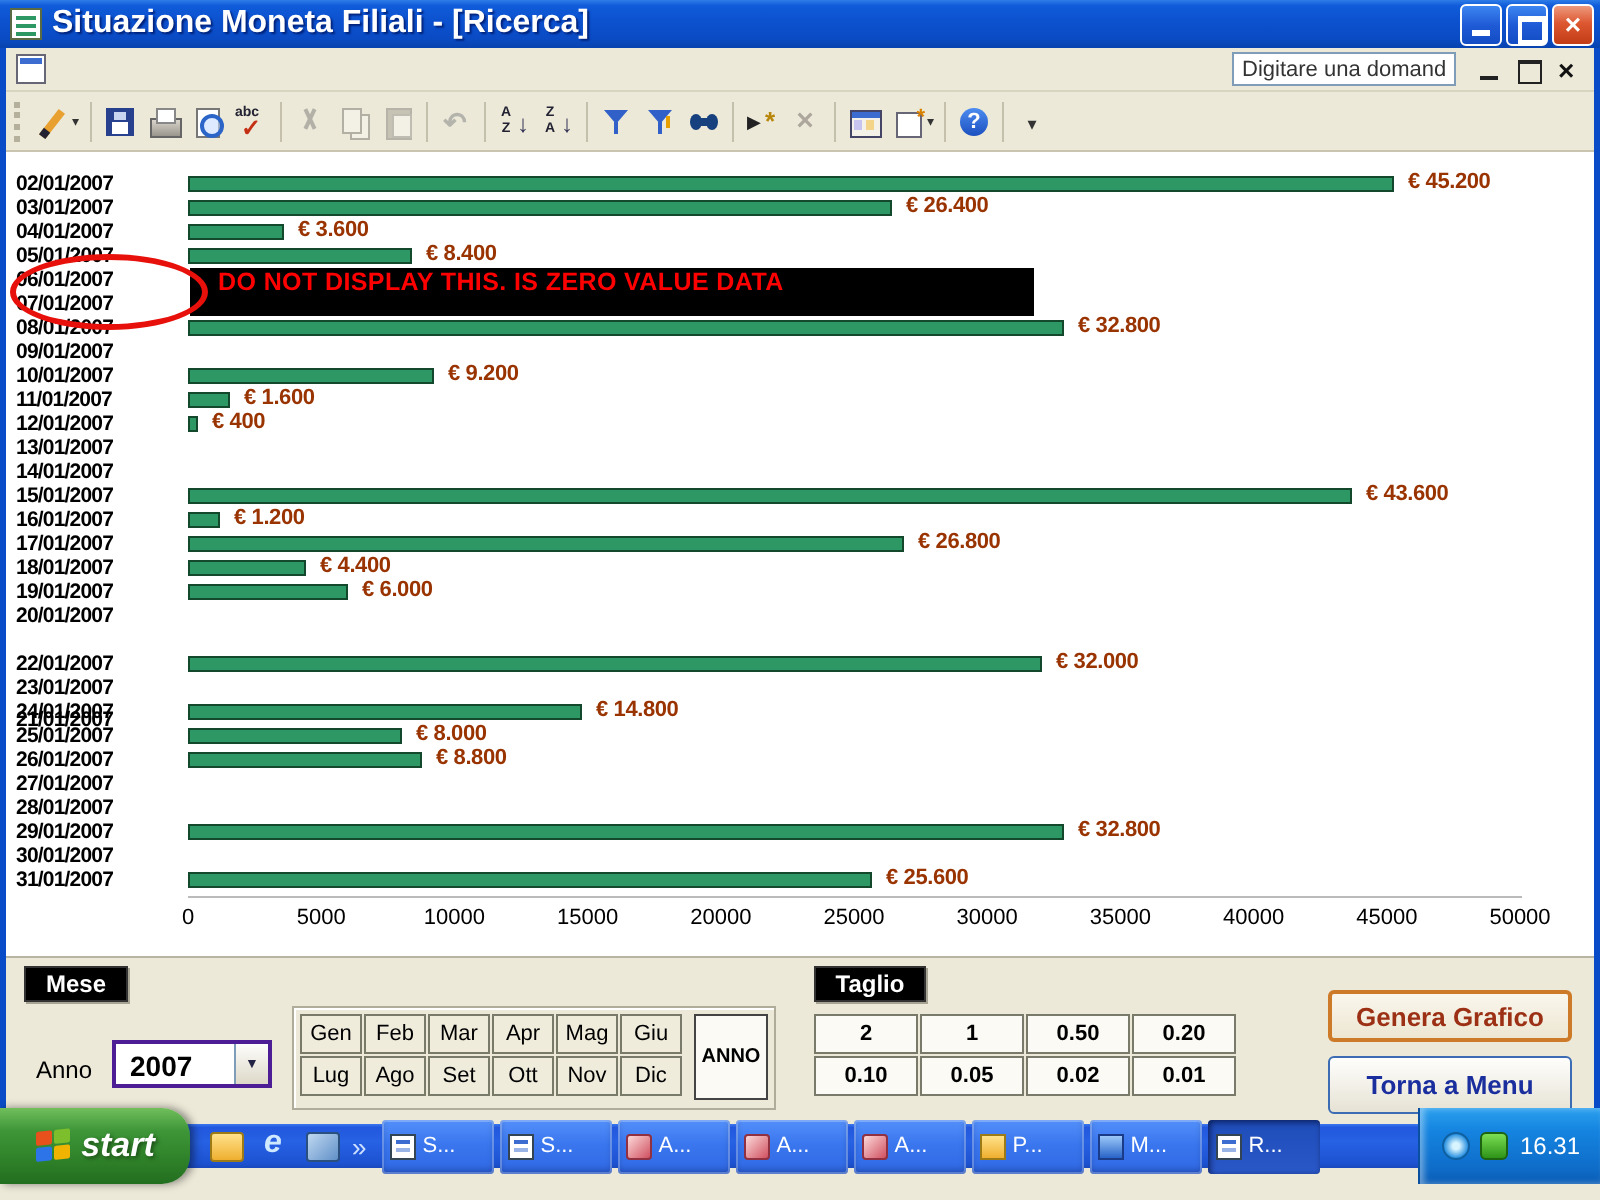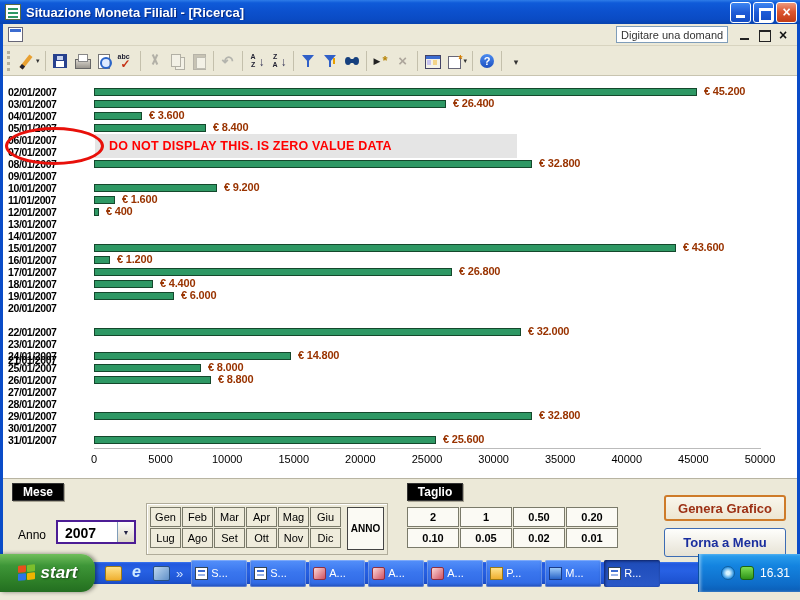--- a/index.html
+++ b/index.html
@@ -7,21 +7,21 @@
   body { font-family:"Liberation Sans", sans-serif; overflow:hidden; background:#000; cursor:default; }
   #screen { position:absolute; left:0; top:0; width:800px; height:600px; background:#ECE9D8; }
 
   
   .titlebar { position:absolute; left:0; top:0; width:800px; height:24px; display:flex; align-items:center;
     padding:0 3px 0 5px;
     background:linear-gradient(180deg,#2E7CE8 0%,#0F5BD9 12%,#0C51CE 45%,#0A4BC4 80%,#0843AE 100%); }
   .app-icon { width:16px; height:16px; margin-right:5px; background:#fff; border:1px solid #5A6A42; position:relative; }
   .app-icon::before { content:""; position:absolute; left:2px; top:3px; width:10px; height:2px; background:#2E9864;
     box-shadow:0 4px 0 #2E9864, 0 8px 0 #2E9864; }
-  .title { color:#fff; font-weight:bold; font-size:13px; text-shadow:1px 1px 1px #00227A; flex:1; white-space:nowrap; overflow:hidden; }
+  .title { color:#fff; font-weight:bold; font-size:16px; text-shadow:1px 1px 1px #00227A; flex:1; white-space:nowrap; overflow:hidden; }
   .caps { display:flex; gap:2px; }
   .cap { width:21px; height:21px; border:1px solid #fff; border-radius:3px; display:flex; align-items:center; justify-content:center;
     color:#fff; font-size:14px; font-weight:bold; position:relative; }
   .cap.min,.cap.max { background:linear-gradient(180deg,#3D86F2,#1F5BD6 50%,#134CC4); }
   .cap.close { background:linear-gradient(180deg,#ED9A7E,#DD5731 45%,#C23C16); }
   .cap.min::before { content:""; position:absolute; left:5px; bottom:4px; width:9px; height:3px; background:#fff; }
   .cap.max::before { content:""; position:absolute; left:5px; top:5px; width:10px; height:9px; border:2px solid #fff; border-top-width:3px; }
 
   
   .menubar { position:absolute; left:3px; top:24px; width:794px; height:22px; background:#ECE9D8;
@@ -94,22 +94,22 @@
   .ic.toolbar-options-icon::before { content:"▾"; font-size:9px; color:#333; }
 
   
   .chart { position:absolute; left:3px; top:76px; width:794px; height:402px; background:#fff; }
   .crow { position:absolute; left:0; height:12px; width:100%; }
   .cdate { position:absolute; left:5px; top:1px; font-size:10.5px; line-height:10px; font-weight:bold; color:#000; letter-spacing:-0.4px; white-space:nowrap; }
   .cbar { position:absolute; left:91px; top:2px; height:8px; background:#2E9864; border:1px solid #14482C; }
   .cval { position:absolute; top:0px; line-height:11px; font-size:11px; font-weight:bold; color:#993300; letter-spacing:-0.2px; white-space:nowrap; }
   .xline { position:absolute; left:91px; top:372px; width:667px; height:1px; background:#BBB; }
   .xaxis span { position:absolute; top:377px; transform:translateX(-50%); font-size:11px; color:#000; }
-  .annotation { position:absolute; left:92px; top:58px; width:422px; height:24px; background:#e5e5e5; z-index:4;
-    display:flex; align-items:center; padding-left:14px; }
+  .annotation { position:absolute; left:92px; top:58px; width:422px; height:24px; background:#000000; z-index:4;
+    display:flex; padding-left:14px; }
   .annotation span { color:#FF0000; font-weight:bold; font-size:12.5px; letter-spacing:0.2px; white-space:nowrap; }
   .ellipse { position:absolute; left:2px; top:51px; width:99px; height:38px; border:3px solid #E8100A; border-radius:50%; z-index:5; }
 
   
   .panel { position:absolute; left:3px; top:478px; width:794px; height:84px; background:#ECE9D8; border-top:1px solid #B8B4A2; }
   .black-label { position:absolute; background:#000; color:#fff; font-weight:bold; font-size:12px;
     display:flex; align-items:center; justify-content:center; border:1px solid #333; box-shadow:1px 1px 0 #A8A494; }
   #mese { left:9px; top:4px; width:52px; height:18px; }
   #taglio { left:404px; top:4px; width:56px; height:18px;text-align:center; }
   .anno-label { position:absolute; left:15px; top:49px; font-size:12px; color:#000; }
@@ -154,21 +154,21 @@
     background:linear-gradient(180deg,#5490FA,#3A76EE 45%,#2F68E4);
     box-shadow:inset 0 0 0 1px rgba(255,255,255,.25), inset 0 -2px 3px rgba(0,0,40,.25); color:#fff; font-size:11px; }
   .task.active { background:linear-gradient(180deg,#1E4CB8,#2A58C8); box-shadow:inset 1px 1px 3px rgba(0,0,30,.6); }
   .tlabel { overflow:hidden; white-space:nowrap; }
   .task-ic { width:13px; height:13px; position:relative; flex:none; }
   .task-ic.access-doc-icon { background:#fff; border:1px solid #345; }
   .task-ic.access-doc-icon::before { content:""; position:absolute; left:2px; top:2px; width:7px; height:2px; background:#3C6CD0; box-shadow:0 4px 0 #9AB4E8; }
   .task-ic.access-app-icon { background:linear-gradient(135deg,#FCD9D9,#D05060); border:1px solid #903040; border-radius:2px; }
   .task-ic.folder-icon { background:linear-gradient(180deg,#FFE28A,#EFAF2F); border:1px solid #9C7A16; }
   .task-ic.app-blue-icon { background:linear-gradient(180deg,#9CC8F8,#2864C8); border:1px solid #1A3C88; }
-  .tray { height:38px; display:flex; align-items:center; gap:6px; padding:0 10px 0 22px; flex:none;
+  .tray { height:38px; display:flex; align-items:center; gap:6px; padding:0 10px 0 11px; flex:none;
     background:linear-gradient(180deg,#2CA0EE 0%,#1484E0 30%,#0E6CC8 80%,#0A5CB4 100%);
     border-left:1px solid #0A50A0; box-shadow:inset 2px 0 3px rgba(255,255,255,.4); }
   .trayicons { display:flex; gap:5px; }
   .tray-ic { width:14px; height:14px; }
   .tray-ic.network-icon { background:radial-gradient(circle,#D8F4FF 20%,#2890E0 70%); border-radius:50%; border:1px solid #1060A0; }
   .tray-ic.antivirus-icon { background:linear-gradient(180deg,#7CDE54,#2E9418); border-radius:3px; border:1px solid #1C6410; }
   .time { color:#fff; font-size:12px; }
 </style>
 </head>
 <body>

